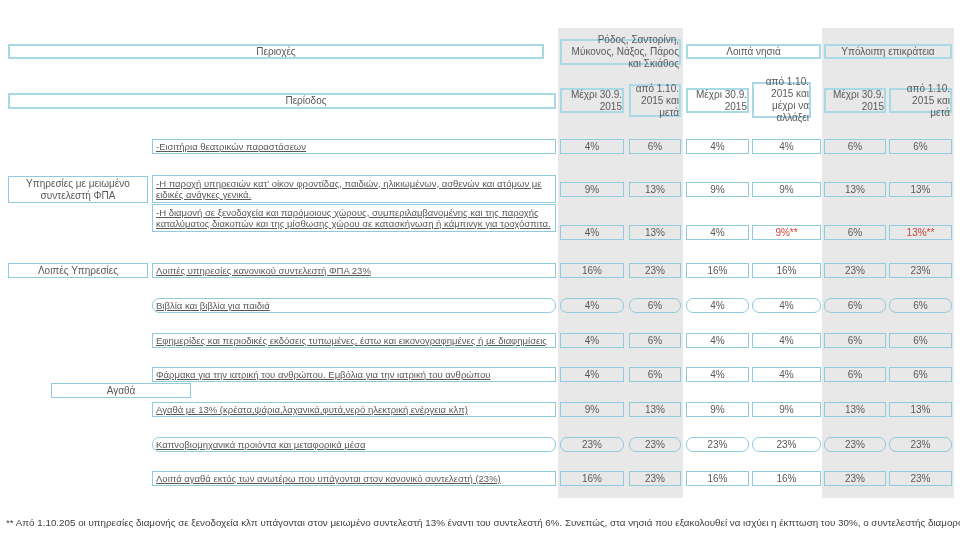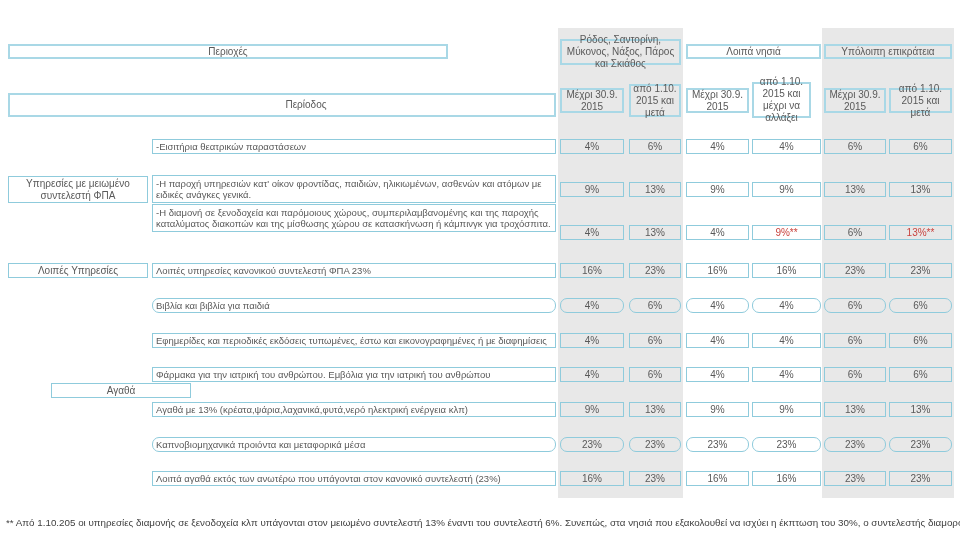--- a/index.html
+++ b/index.html
@@ -9,44 +9,44 @@
   }
   .band{position:absolute;top:28px;height:470px;background:#e8e8e8;}
   .band1{left:558px;width:125px;}
   .band2{left:822px;width:132px;}
 
   .box{
     position:absolute;box-sizing:border-box;border:1px solid #8fcbdc;
     display:flex;align-items:center;justify-content:center;text-align:center;
     font-size:10px;line-height:1.2;background:transparent;
   }
-  .hdr{border:2px solid #a9d8e6;}
+  .hdr{border:2px solid #a9d8e6;text-align:right;}
 
-  .perioxes{left:8px;top:44px;width:440px;height:15px;}
-  .periodos{left:8px;top:93px;width:548px;height:24px;padding-left:48px;}
+  .perioxes{left:8px;top:44px;width:536px;height:15px;}
+  .periodos{left:8px;top:93px;width:548px;height:16px;padding-left:48px;}
 
   .g1{left:560px;top:39px;width:121px;height:26px;}
   .g2{left:686px;top:44px;width:135px;height:15px;}
   .g3{left:824px;top:44px;width:128px;height:15px;}
 
   .s1{left:560px;top:88px;width:64px;height:25px;}
   .s2{left:629px;top:84px;width:52px;height:33px;}
   .s3{left:686px;top:88px;width:63px;height:25px;}
   .s4{left:752px;top:82px;width:59px;height:36px;}
   .s5{left:824px;top:88px;width:62px;height:25px;}
   .s6{left:889px;top:88px;width:63px;height:25px;}
 
   .cat{left:8px;width:140px;}
   .cat1{top:176px;height:27px;}
   .cat2{top:263px;height:15px;}
   .cat3{top:383px;height:15px;margin-left:43px;}
 
   .desc{
     left:152px;width:404px;height:15px;justify-content:flex-start;text-align:left;
-    padding:4px 3px;font-size:9.5px;white-space:nowrap;overflow:hidden;
+    padding:4px 3px;font-size:9.5px;white-space:nowrap;overflow:hidden;text-decoration:underline;
   }
   .desc.multi{height:28px;white-space:normal;overflow:visible;}
 
   .val{height:15px;}
   .c1{left:560px;width:64px;}
   .c2{left:629px;width:52px;}
   .c3{left:686px;width:63px;}
   .c4{left:752px;width:69px;}
   .c5{left:824px;width:62px;}
   .c6{left:889px;width:63px;}

